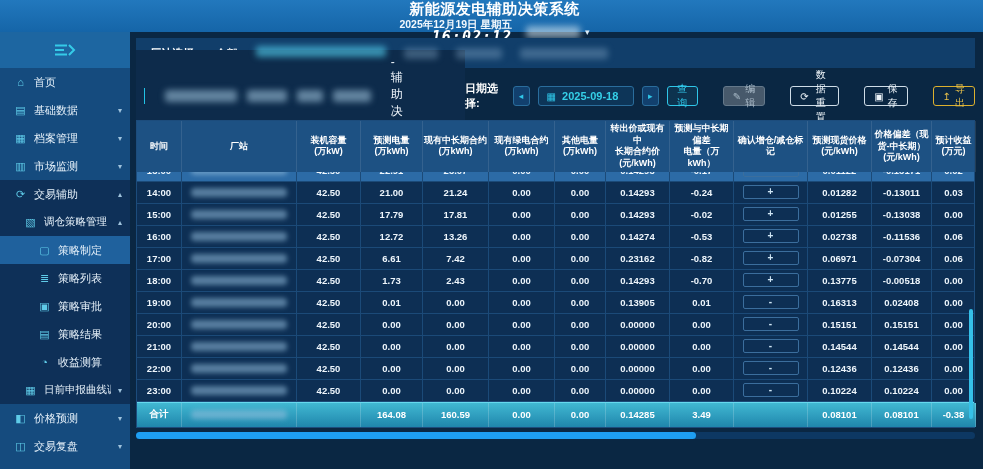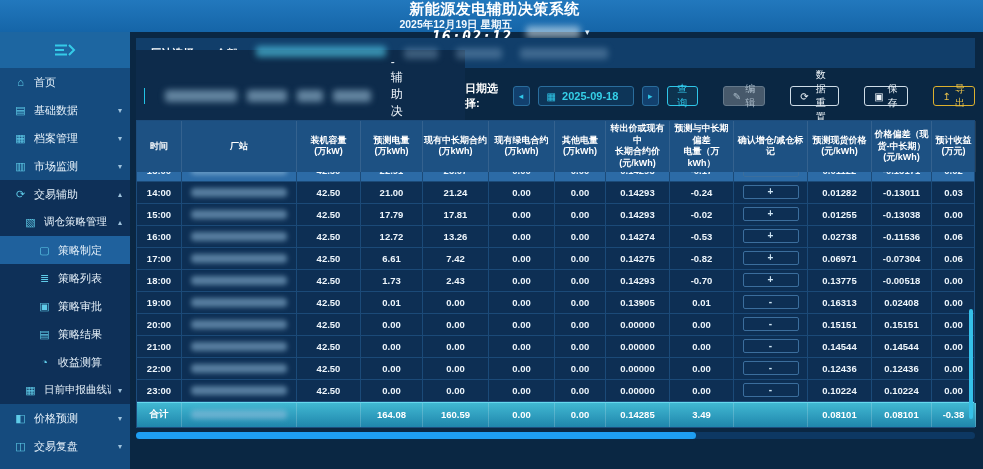--- a/index.html
+++ b/index.html
@@ -391,21 +391,21 @@
         <div class="tgrid trow">
           <div class="td">17:00</div>
           <div class="td">
             <span class="station-blur"></span>
           </div>
           <div class="td">42.50</div>
           <div class="td">6.61</div>
           <div class="td">7.42</div>
           <div class="td">0.00</div>
           <div class="td">0.00</div>
-          <div class="td">0.14275</div>
+          <div class="td">0.23162</div>
           <div class="td">-0.82</div>
           <div class="td">
             <span class="mark-box">+</span>
           </div>
           <div class="td">0.06971</div>
           <div class="td">-0.07304</div>
           <div class="td">0.06</div>
         </div>
         <div class="tgrid trow">
           <div class="td">18:00</div>

